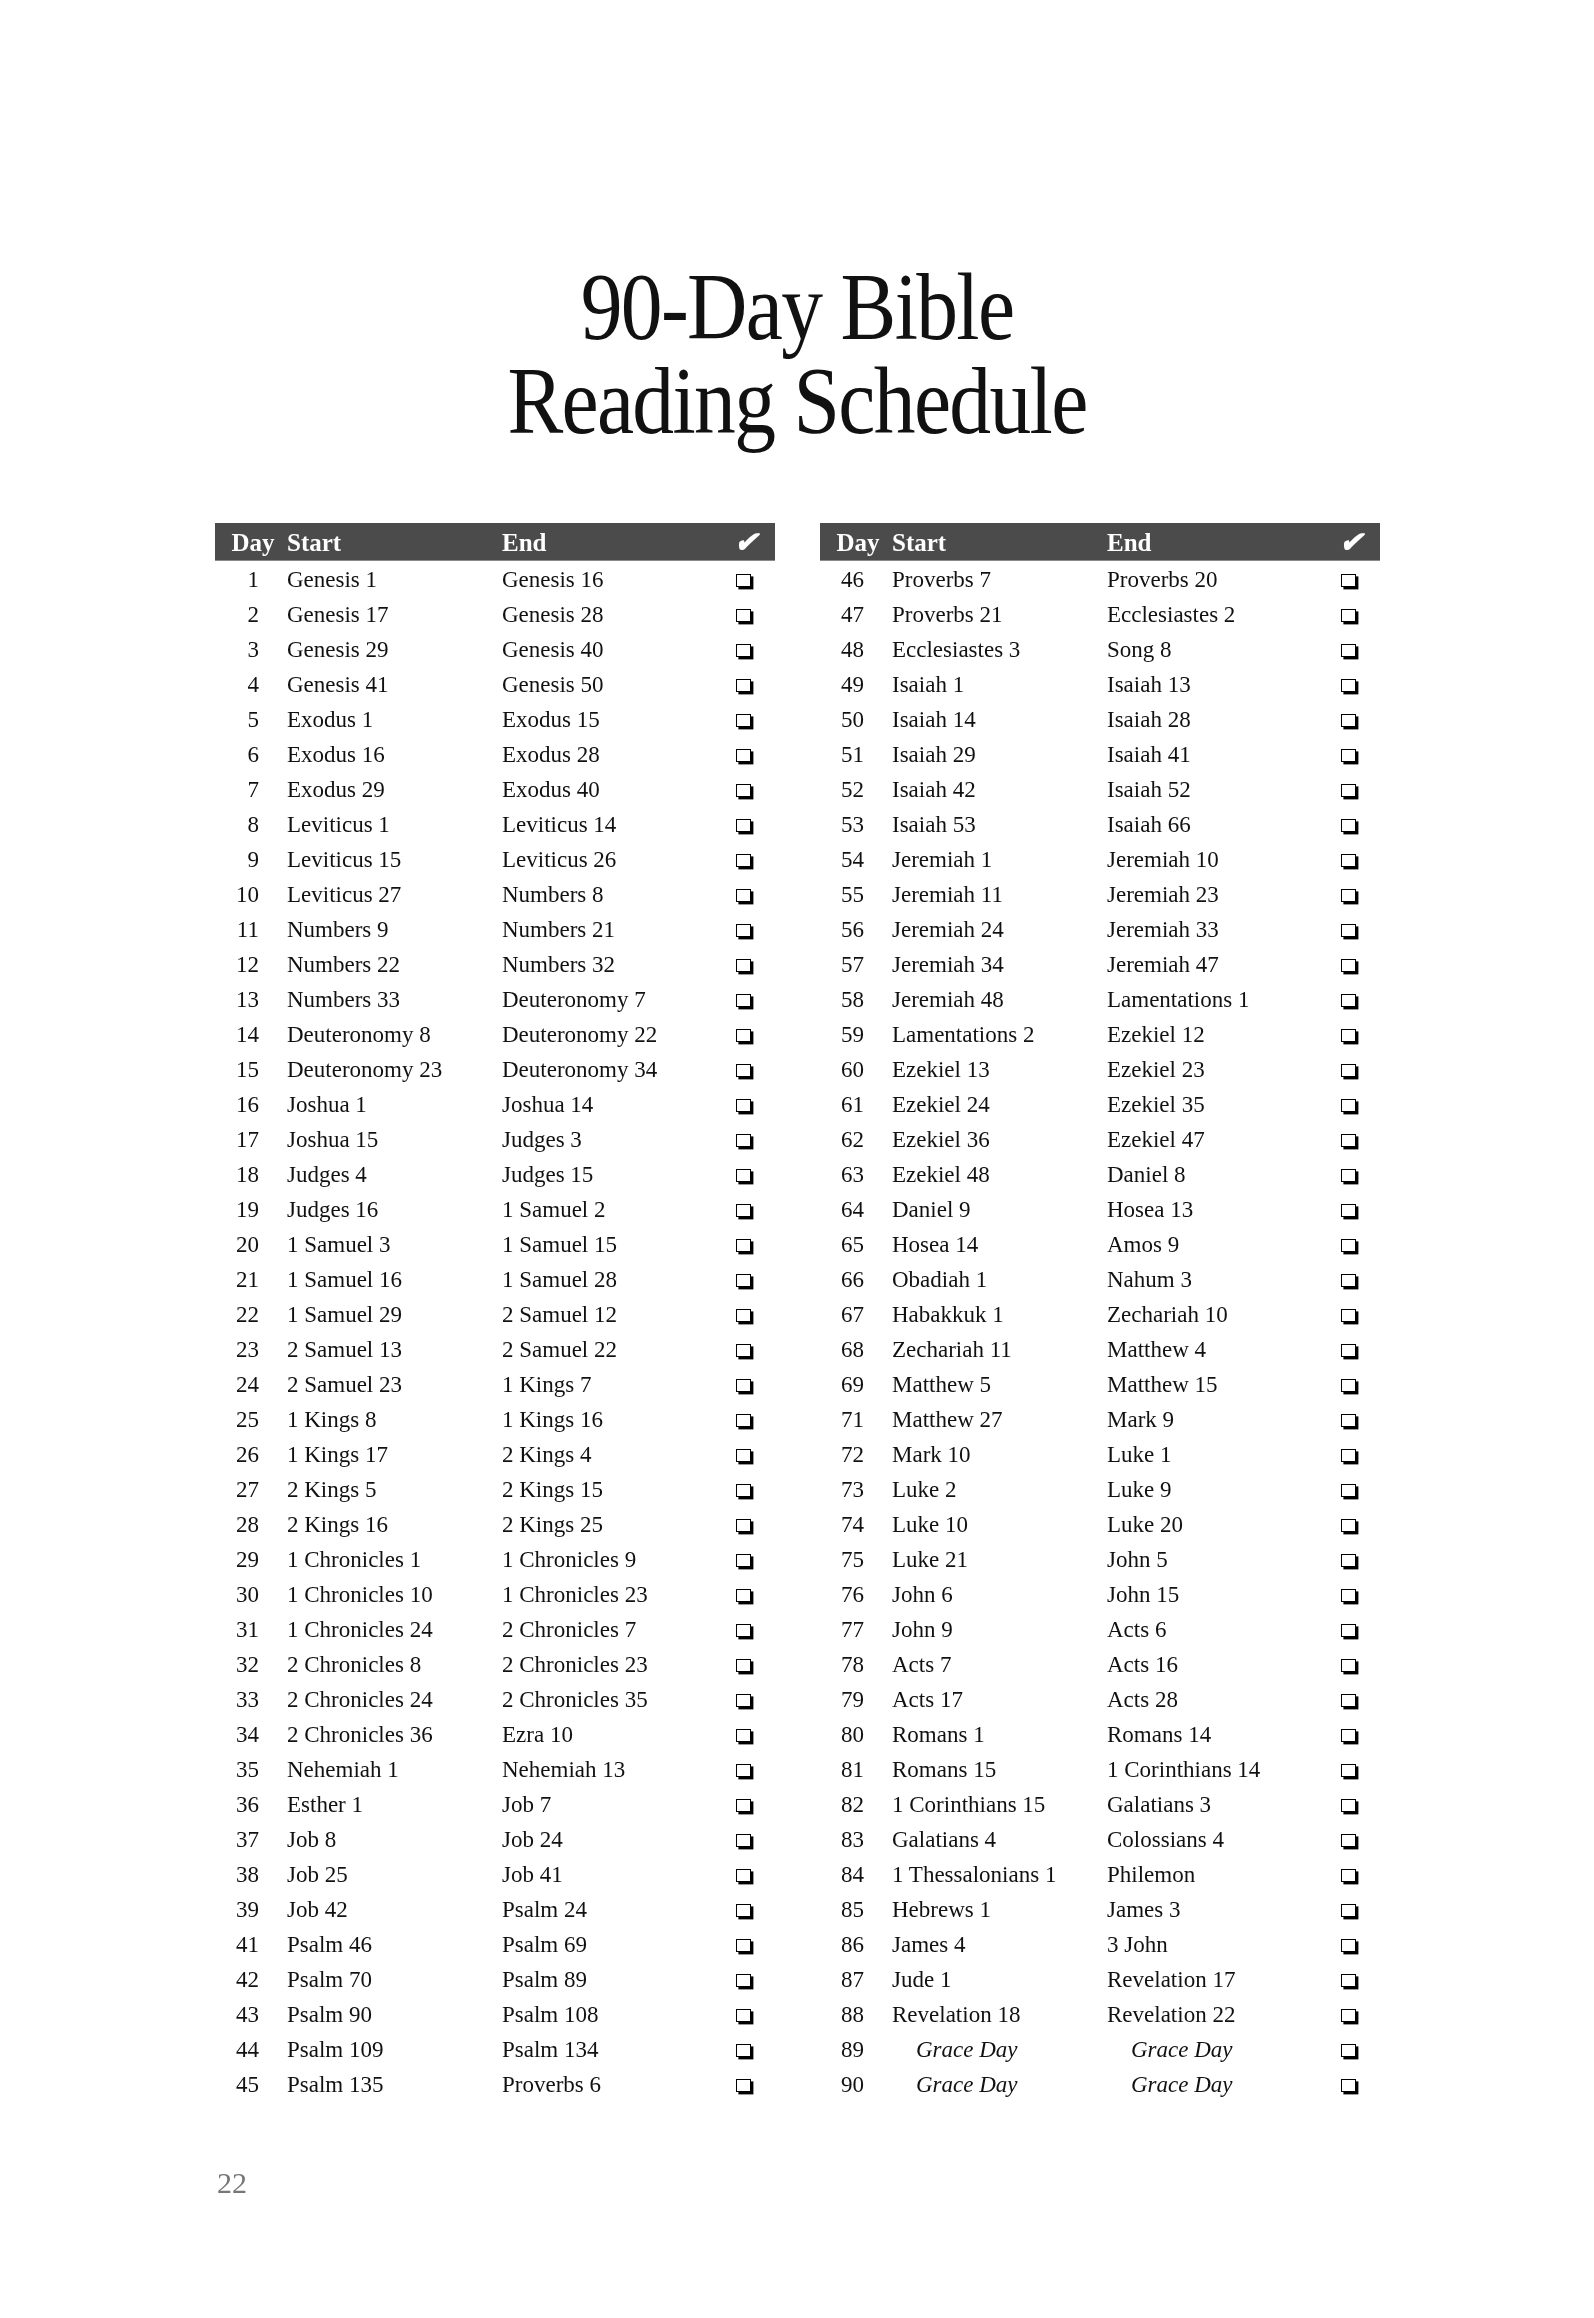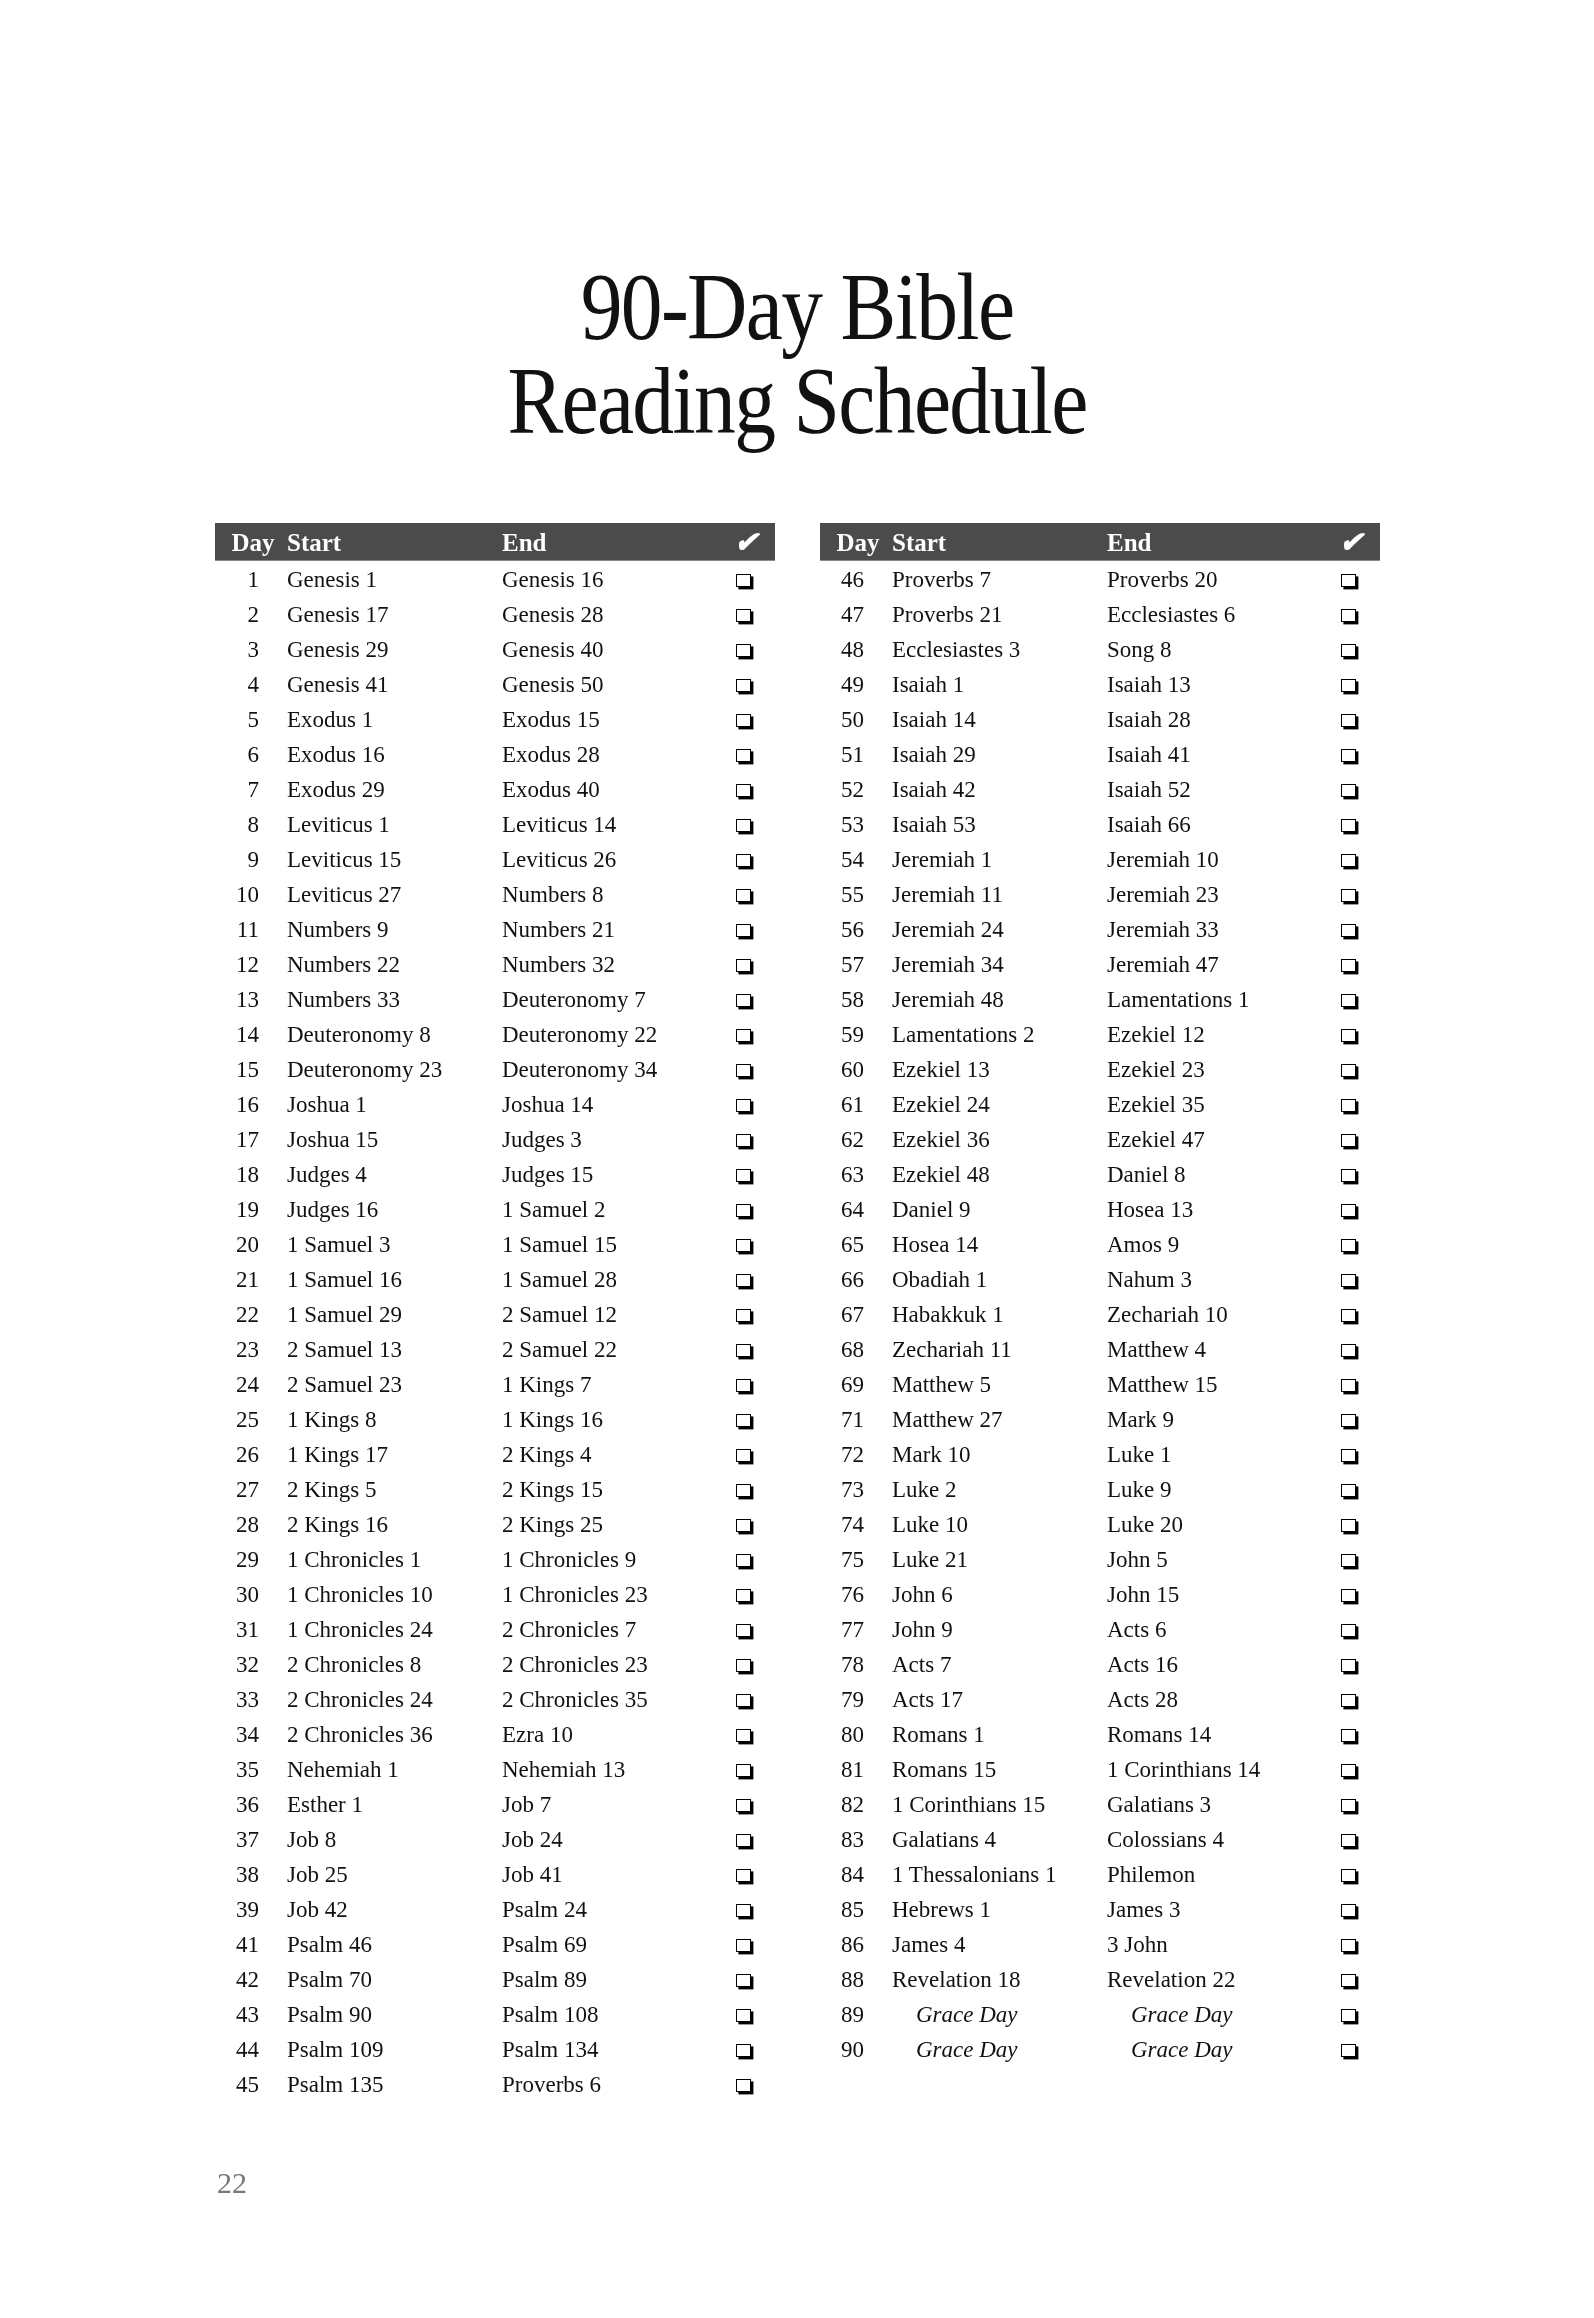--- a/index.html
+++ b/index.html
@@ -322,21 +322,21 @@
   <div class="rows">
       <div class="row">
         <span class="c day">46</span>
         <span class="c start">Proverbs 7</span>
         <span class="c end">Proverbs 20</span>
         <span class="c check" role="checkbox" aria-checked="false"></span>
       </div>
       <div class="row">
         <span class="c day">47</span>
         <span class="c start">Proverbs 21</span>
-        <span class="c end">Ecclesiastes 6</span>
+        <span class="c end">Ecclesiastes 2</span>
         <span class="c check" role="checkbox" aria-checked="false"></span>
       </div>
       <div class="row">
         <span class="c day">48</span>
         <span class="c start">Ecclesiastes 3</span>
         <span class="c end">Song 8</span>
         <span class="c check" role="checkbox" aria-checked="false"></span>
       </div>
       <div class="row">
         <span class="c day">49</span>
@@ -551,20 +551,26 @@
       <div class="row">
         <span class="c day">85</span>
         <span class="c start">Hebrews 1</span>
         <span class="c end">James 3</span>
         <span class="c check" role="checkbox" aria-checked="false"></span>
       </div>
       <div class="row">
         <span class="c day">86</span>
         <span class="c start">James 4</span>
         <span class="c end">3 John</span>
+        <span class="c check" role="checkbox" aria-checked="false"></span>
+      </div>
+      <div class="row">
+        <span class="c day">87</span>
+        <span class="c start">Jude 1</span>
+        <span class="c end">Revelation 17</span>
         <span class="c check" role="checkbox" aria-checked="false"></span>
       </div>
       <div class="row">
         <span class="c day">88</span>
         <span class="c start">Revelation 18</span>
         <span class="c end">Revelation 22</span>
         <span class="c check" role="checkbox" aria-checked="false"></span>
       </div>
       <div class="row">
         <span class="c day">89</span>

